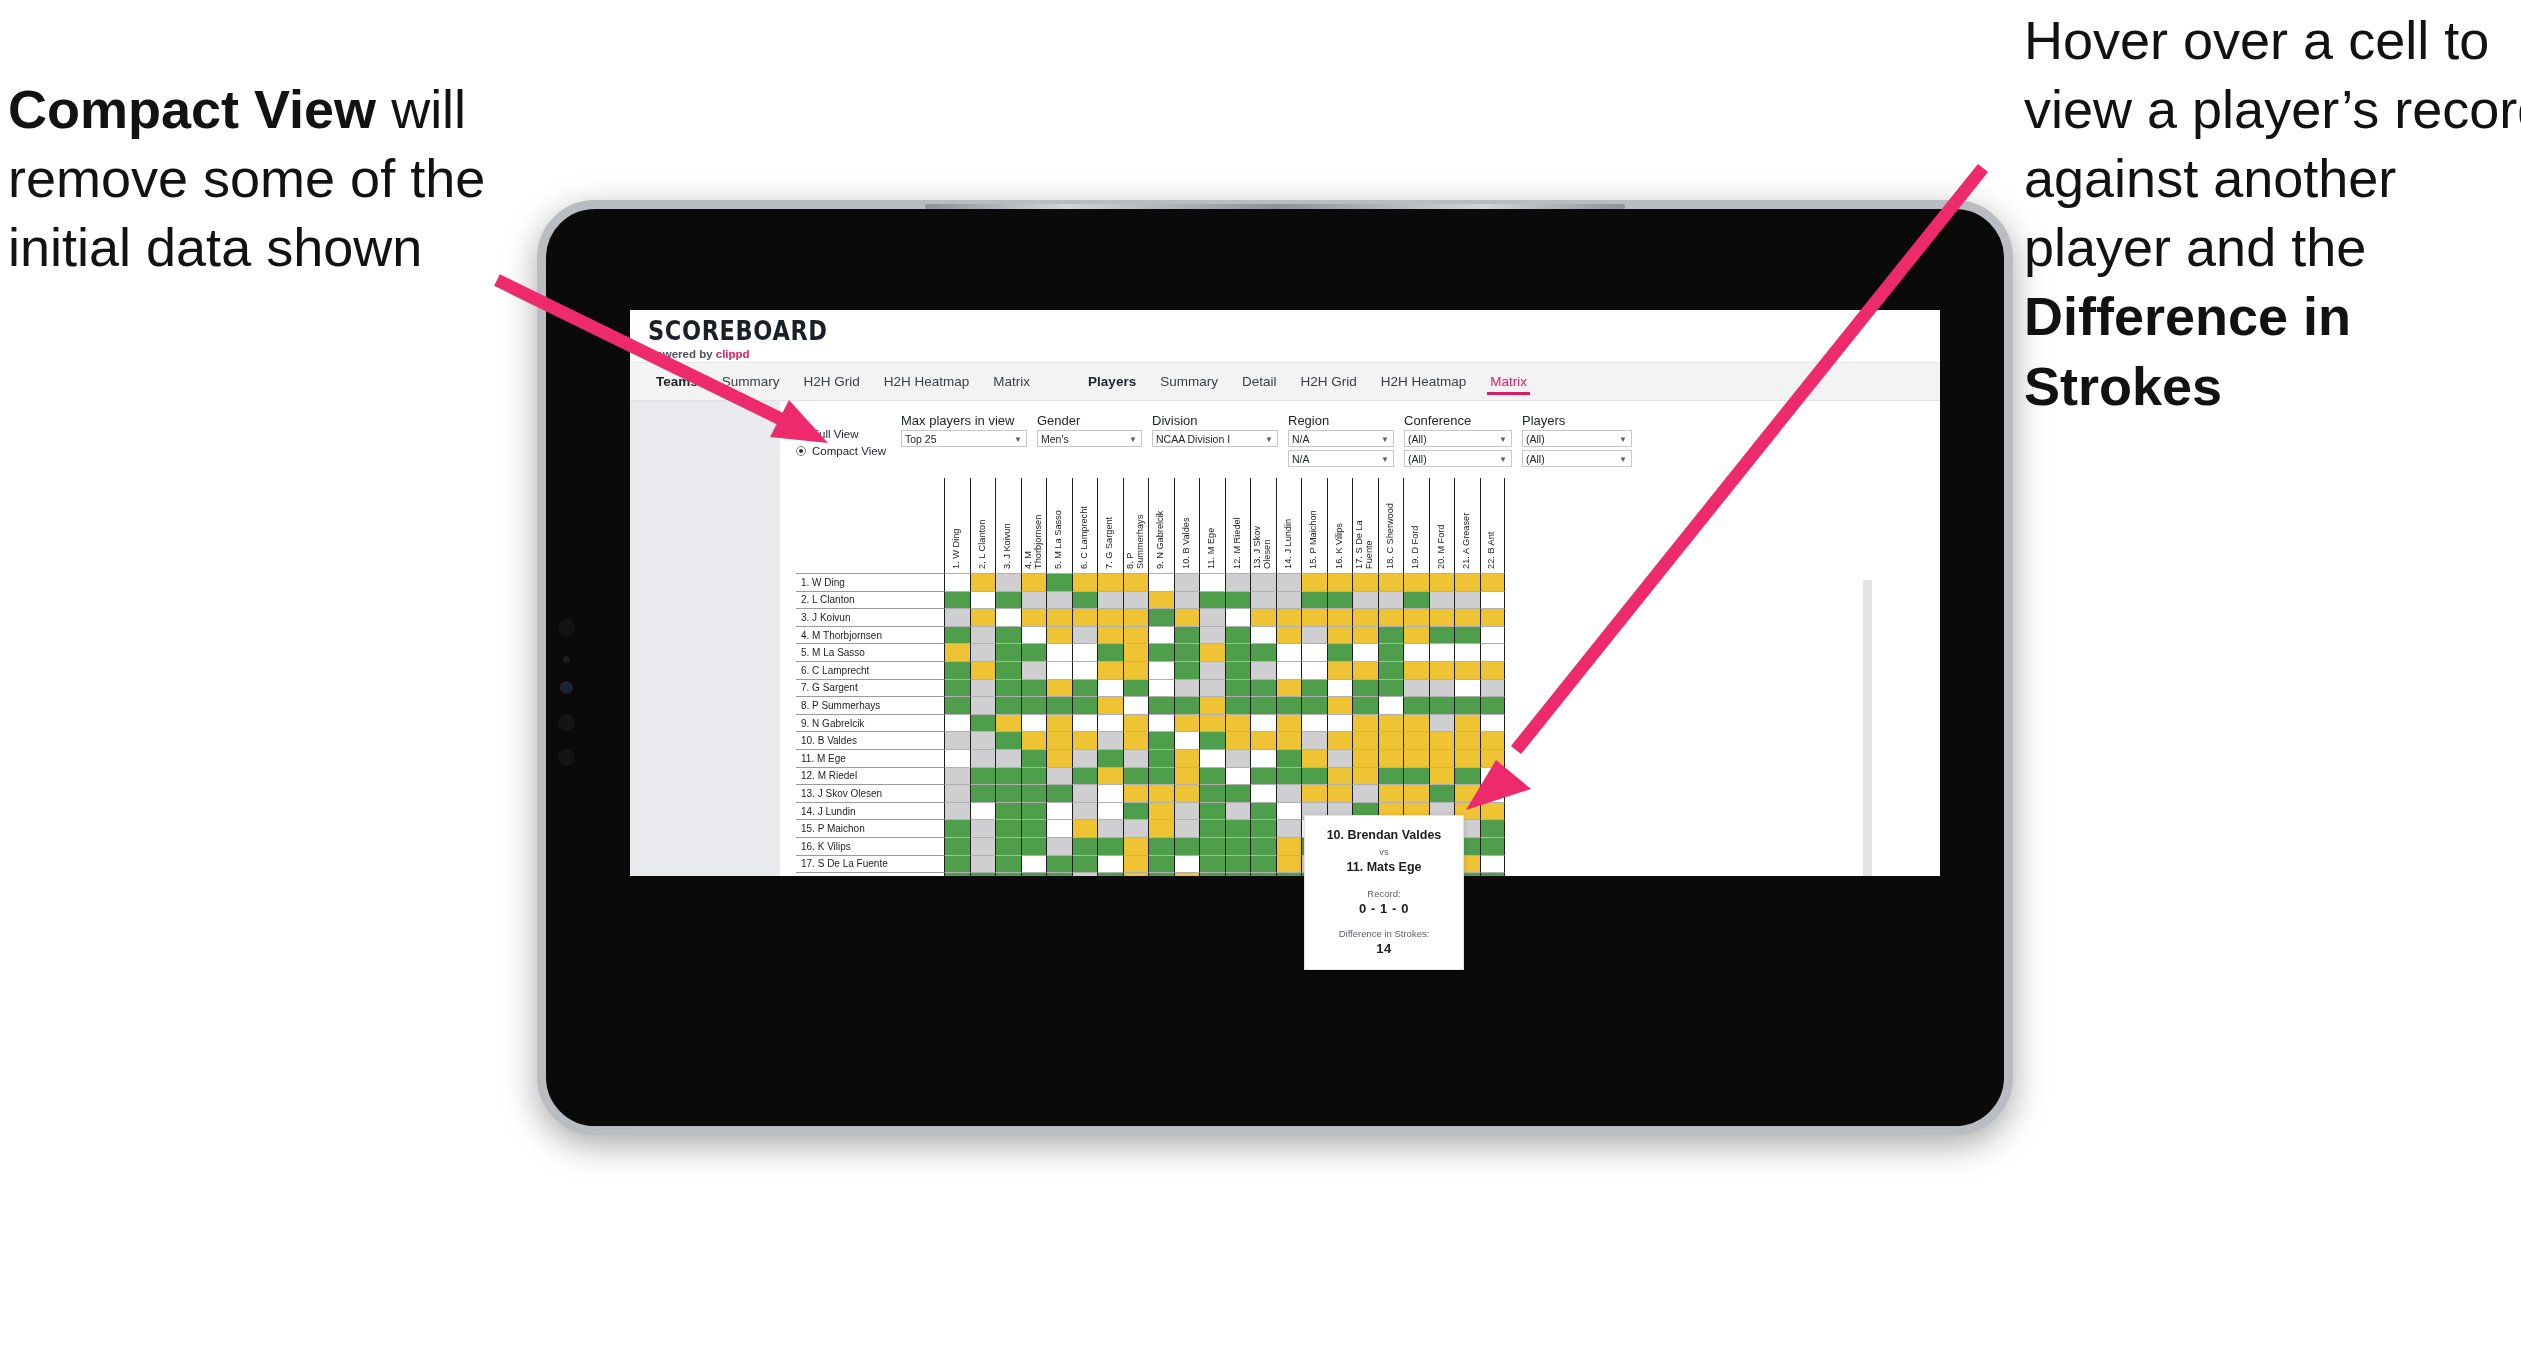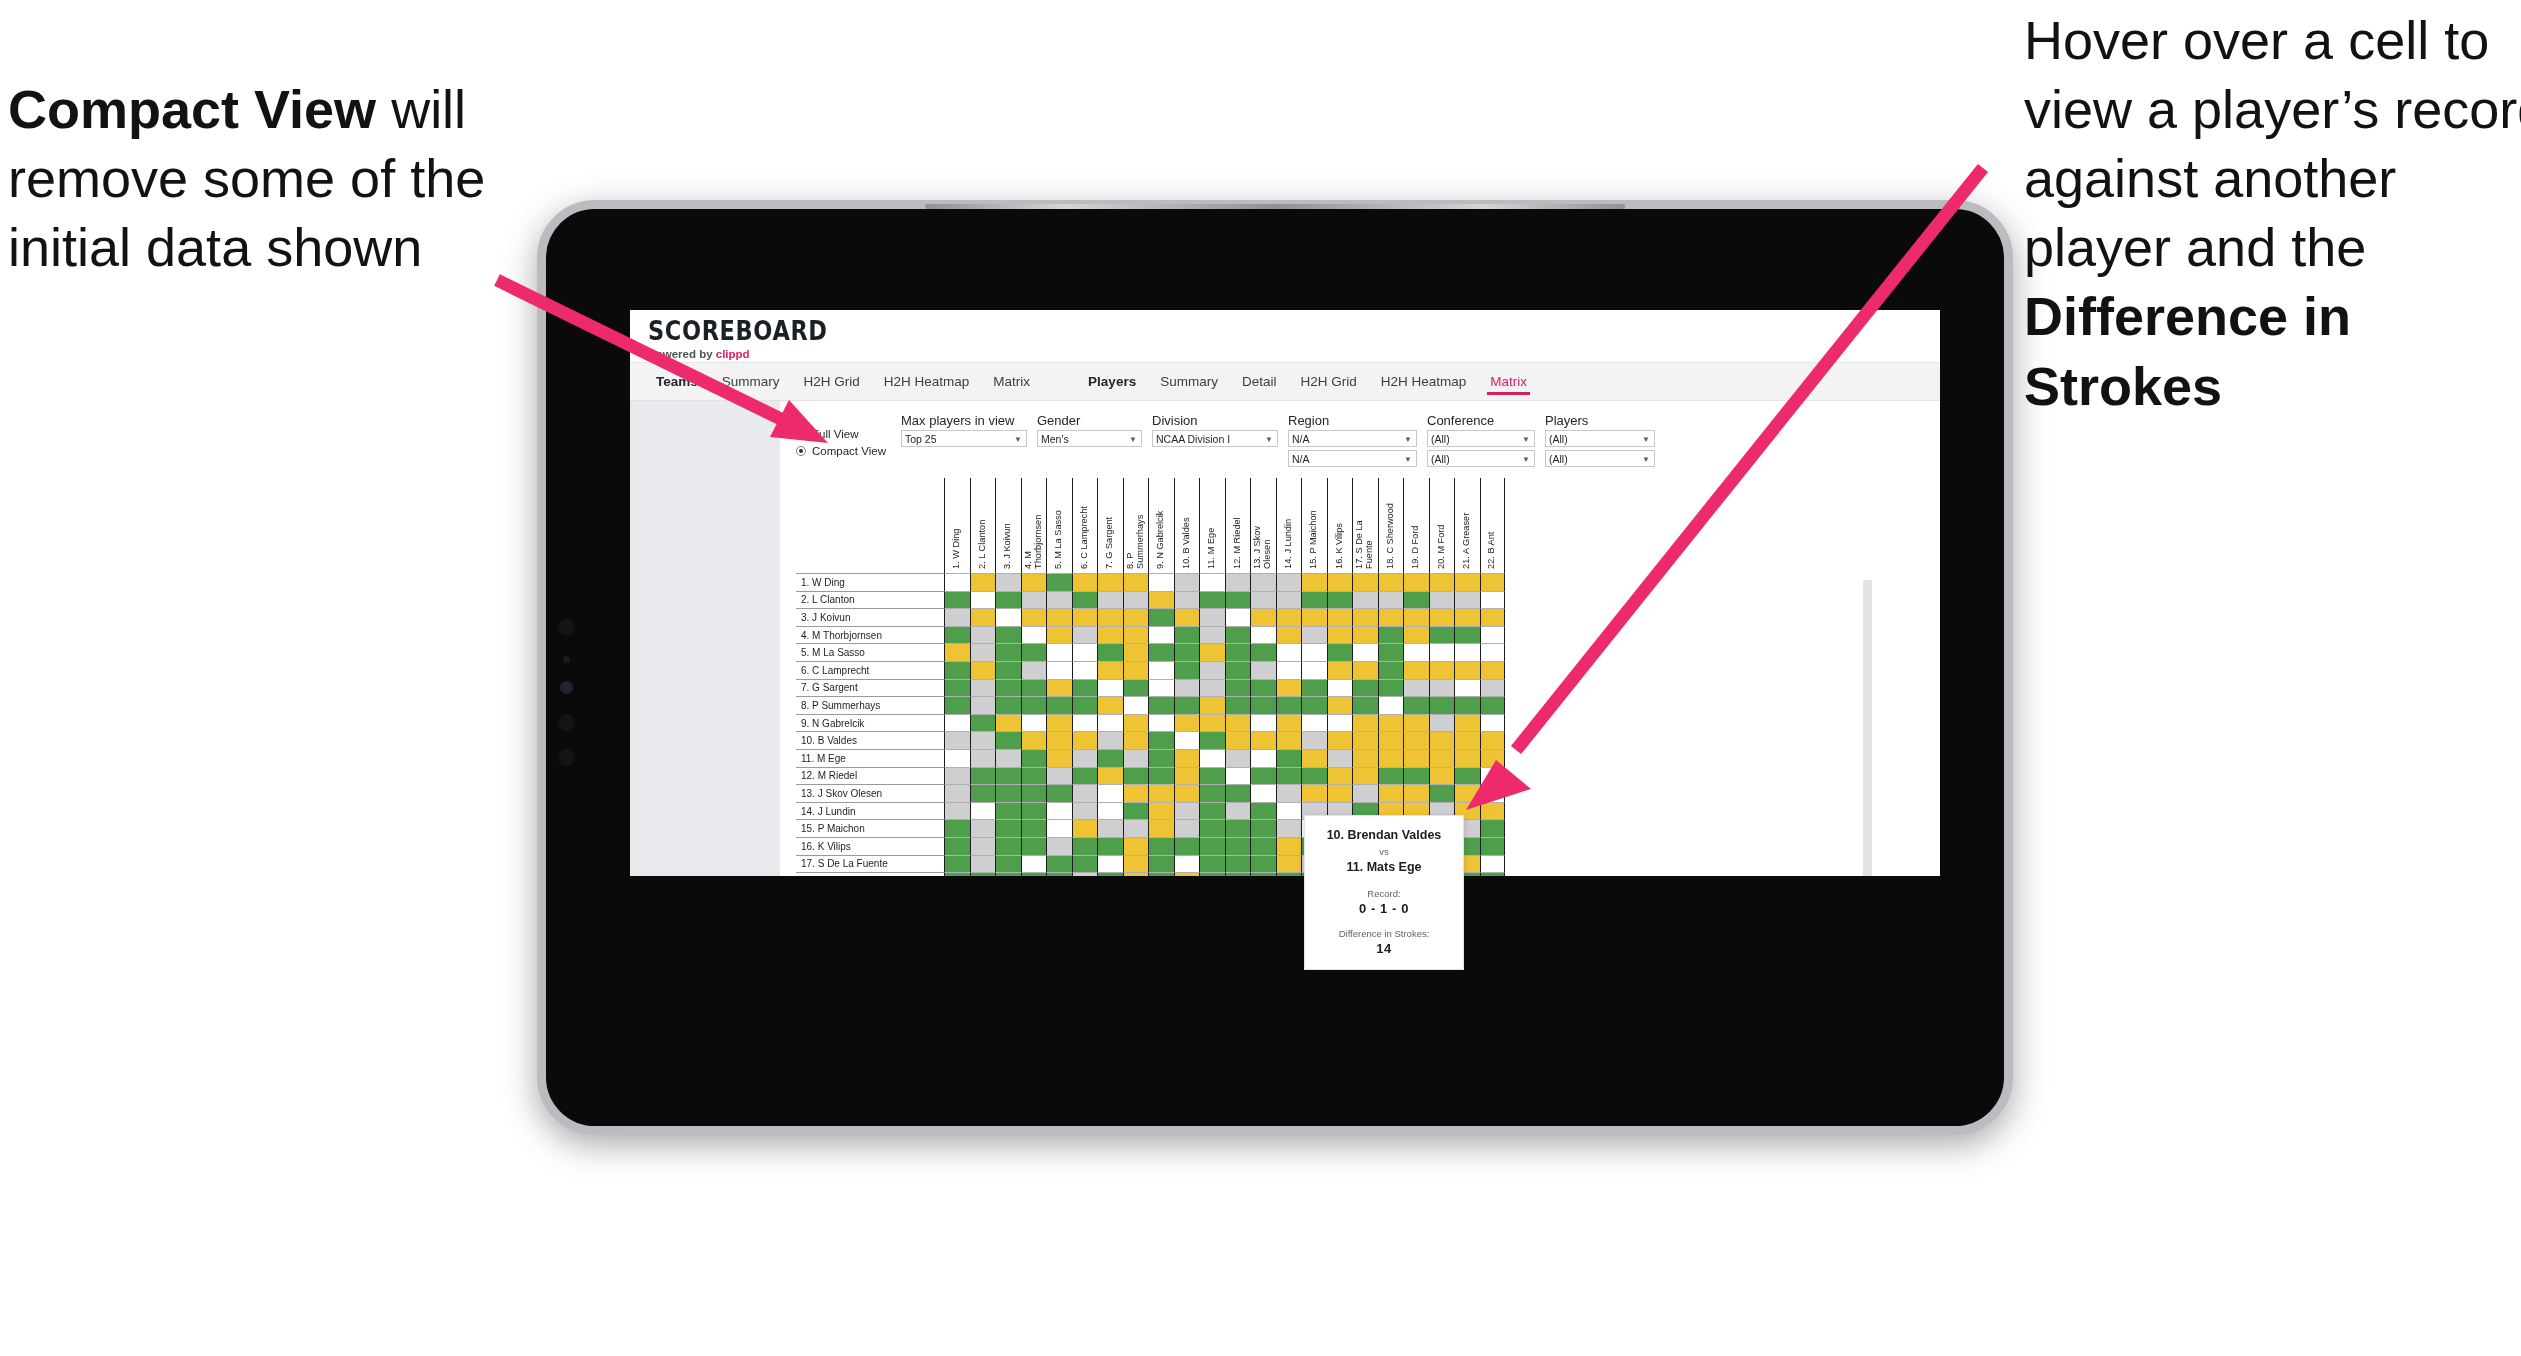--- a/index.html
+++ b/index.html
@@ -114,21 +114,21 @@
   .fsel {
     height: 17px; border: 1px solid #c8c8cc; background: #fff;
     font-size: 10.5px; color: #22262b; display:flex; align-items:center;
     padding: 0 3px; position: relative; margin-bottom: 3px;
   }
   .fsel .caret {
     position:absolute; right: 4px; top: 50%; transform: translateY(-50%);
     font-size: 8px; color: #5a5d62;
   }
   .w-maxp { width: 126px; } .w-gen { width: 105px; }
-  .w-div  { width: 126px; } .w-reg { width: 129px; }
+  .w-div  { width: 126px; } .w-reg { width: 106px; }
   .w-conf { width: 108px; } .w-play{ width: 110px; }
 
   #radios { width: 105px; padding-top: 15px; }
   .radio-row { display:flex; align-items:center; gap: 6px; margin-bottom: 5px; }
   .radio {
     width: 10px; height: 10px; border-radius: 50%;
     border: 1px solid #7c8087; background: #fff; position: relative; flex: none;
   }
   .radio.on::after {
     content:""; position:absolute; left: 2px; top: 2px;

